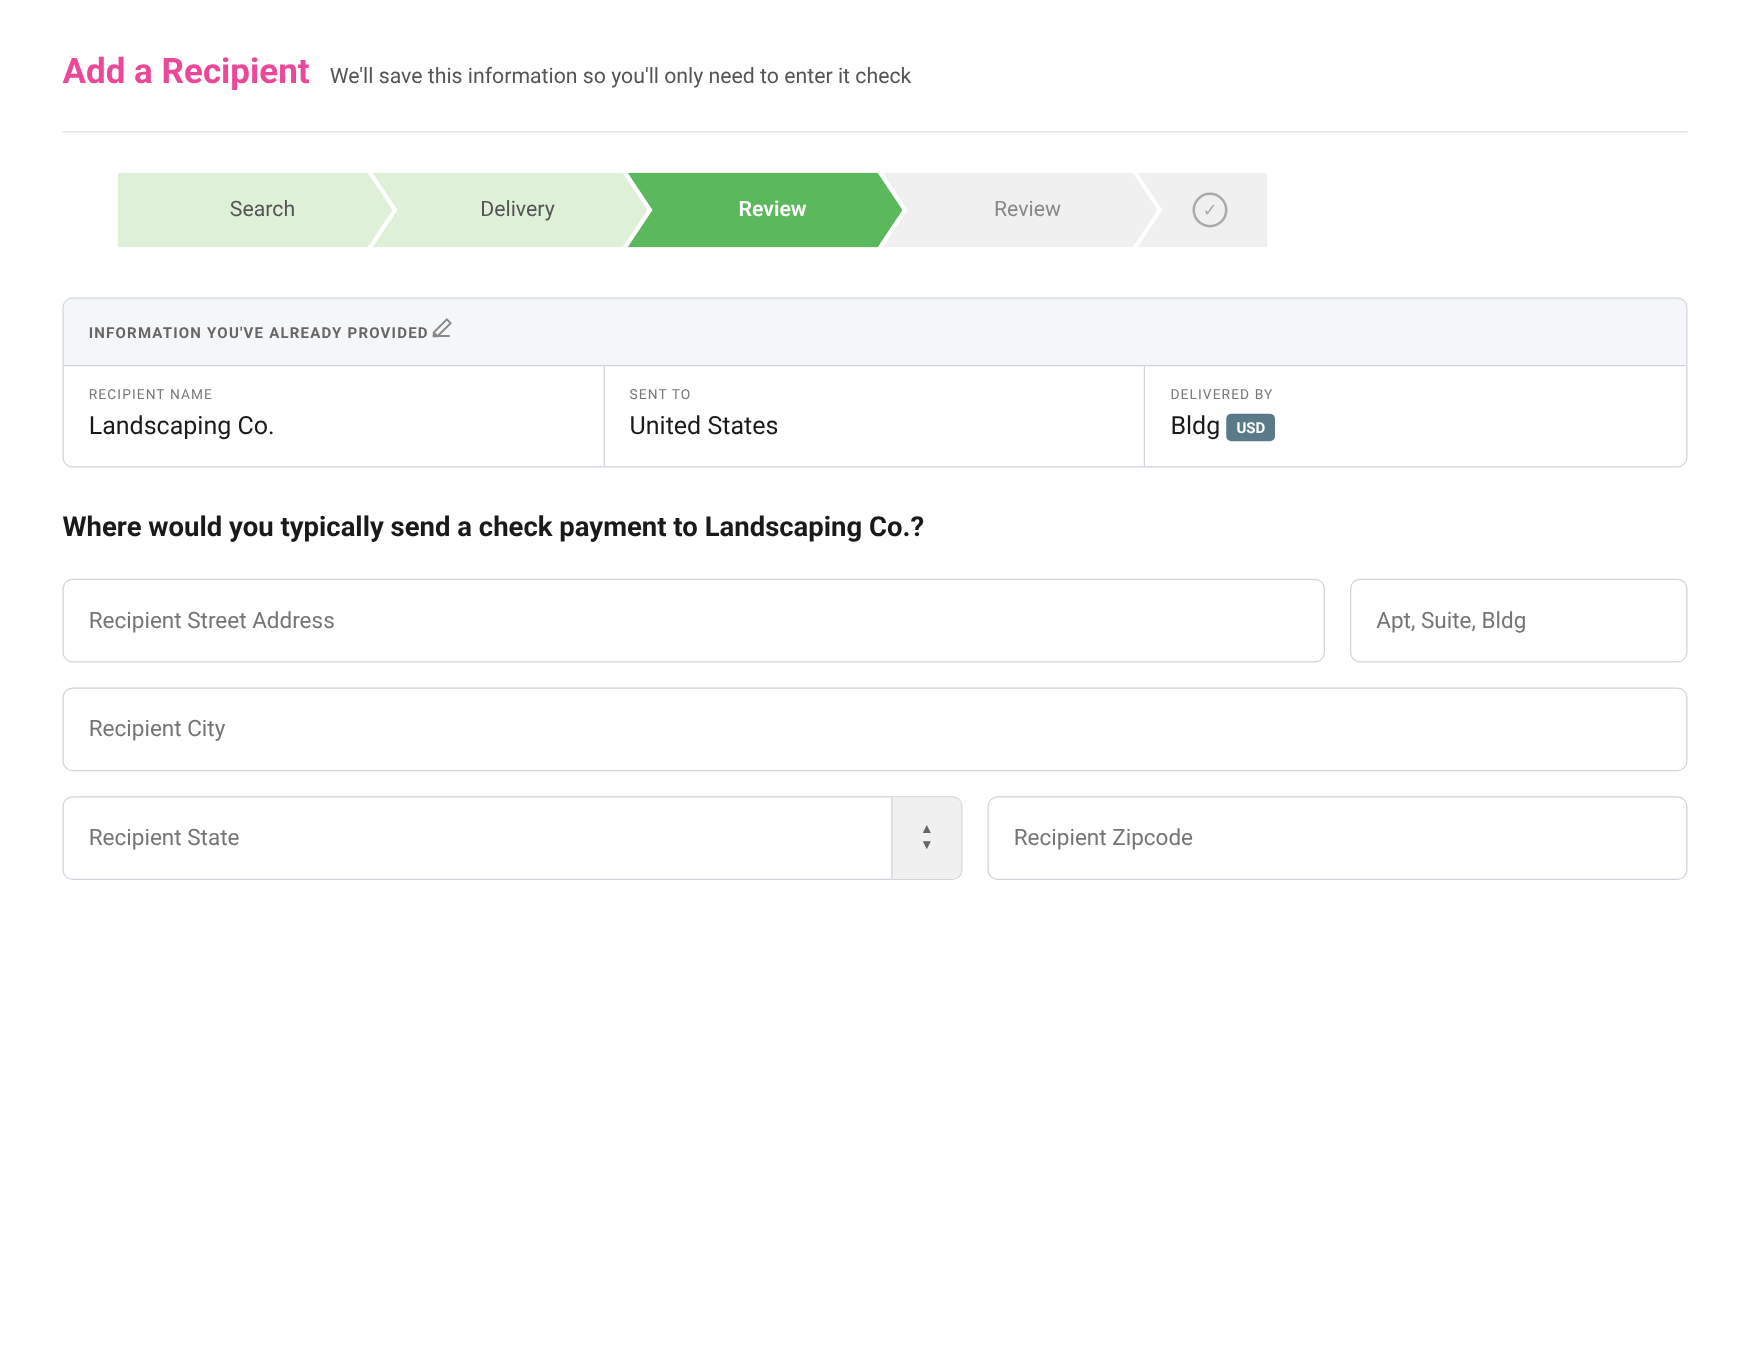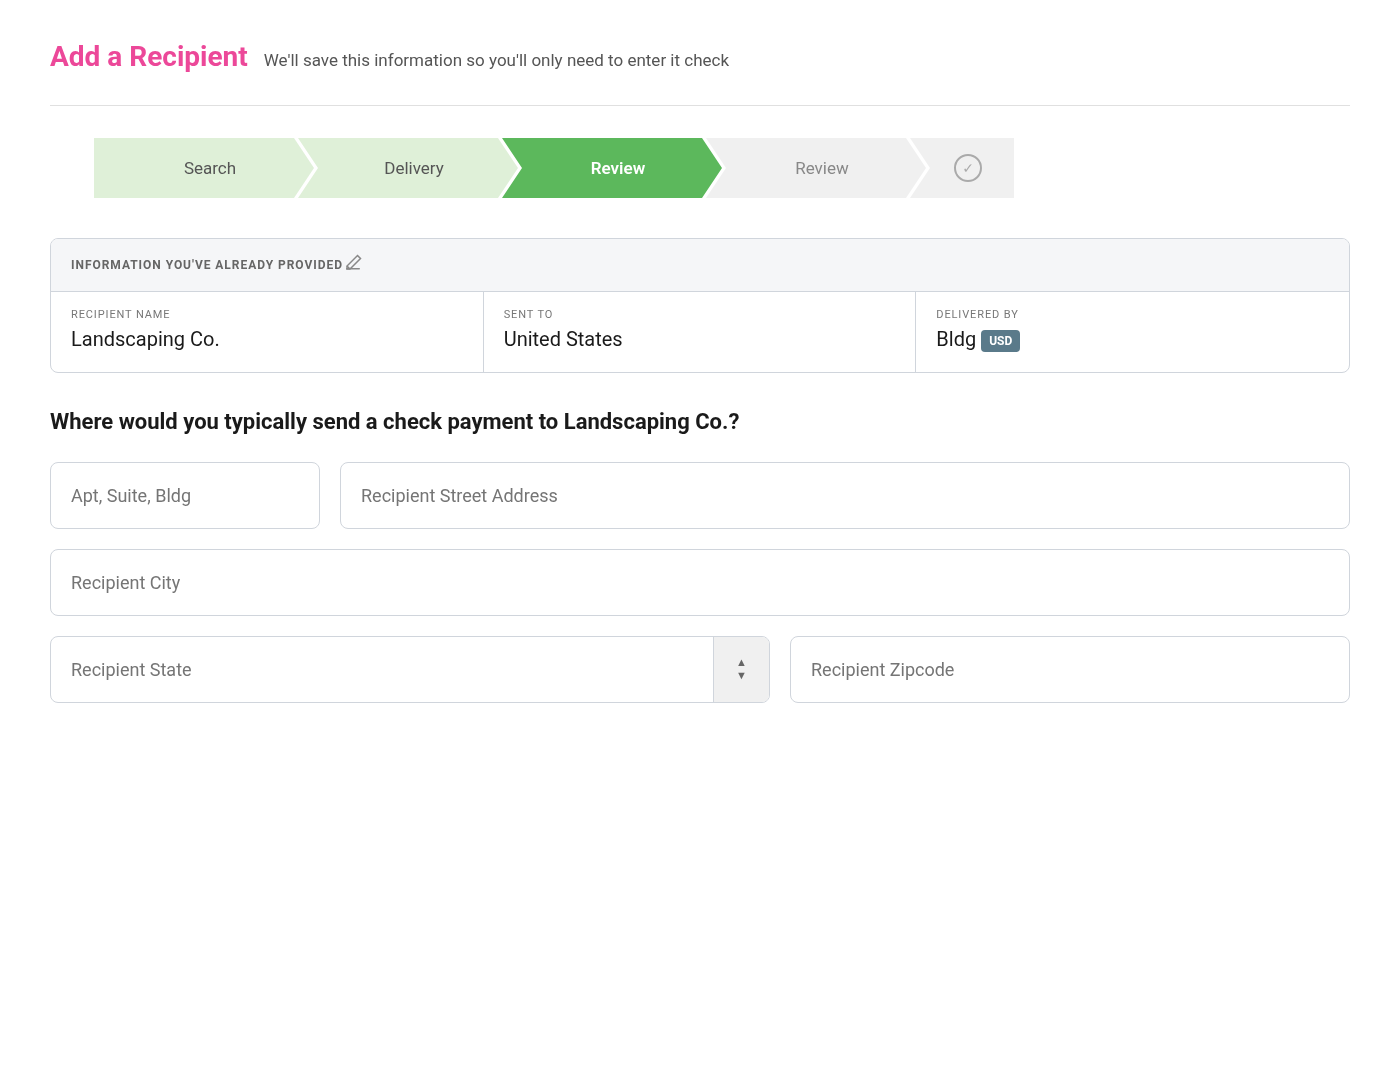--- a/index.html
+++ b/index.html
@@ -328,22 +328,22 @@
           <span class="usd-badge">USD</span>
         </div>
       </div>
     </div>
   </div>
 
   <div class="form-section">
     <h2 class="section-title">Where would you typically send a check payment to Landscaping Co.?</h2>
 
     <div class="form-row">
+      <input class="form-field" type="text" placeholder="Recipient Street Address" style="">
       <input class="form-field form-field-apt" type="text" placeholder="Apt, Suite, Bldg" style="">
-      <input class="form-field" type="text" placeholder="Recipient Street Address" style="">
     </div>
 
     <div class="form-row">
       <input class="form-field form-field-city" type="text" placeholder="Recipient City" style="">
     </div>
 
     <div class="form-row">
       <div class="state-wrapper">
         <input class="state-input" type="text" placeholder="Recipient State" style="">
         <button class="state-chevron-btn">

